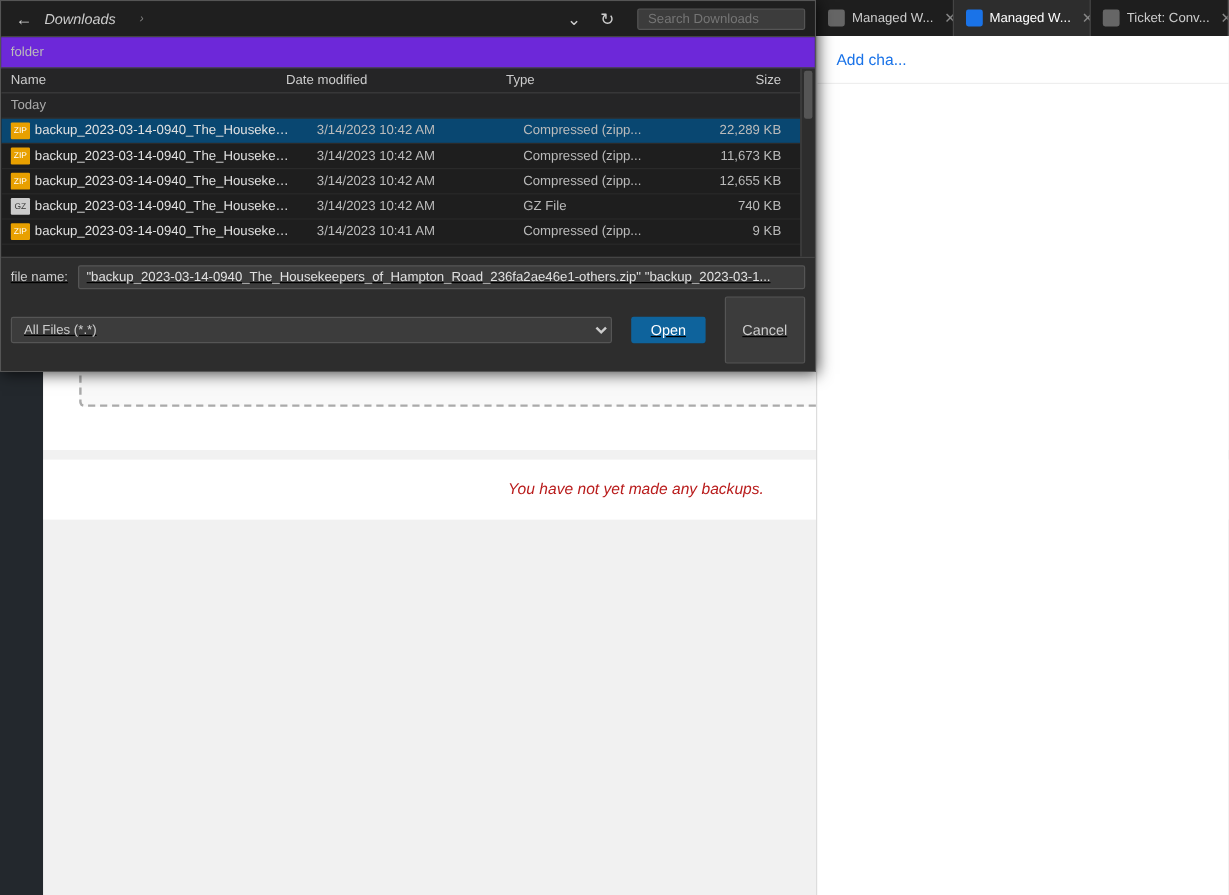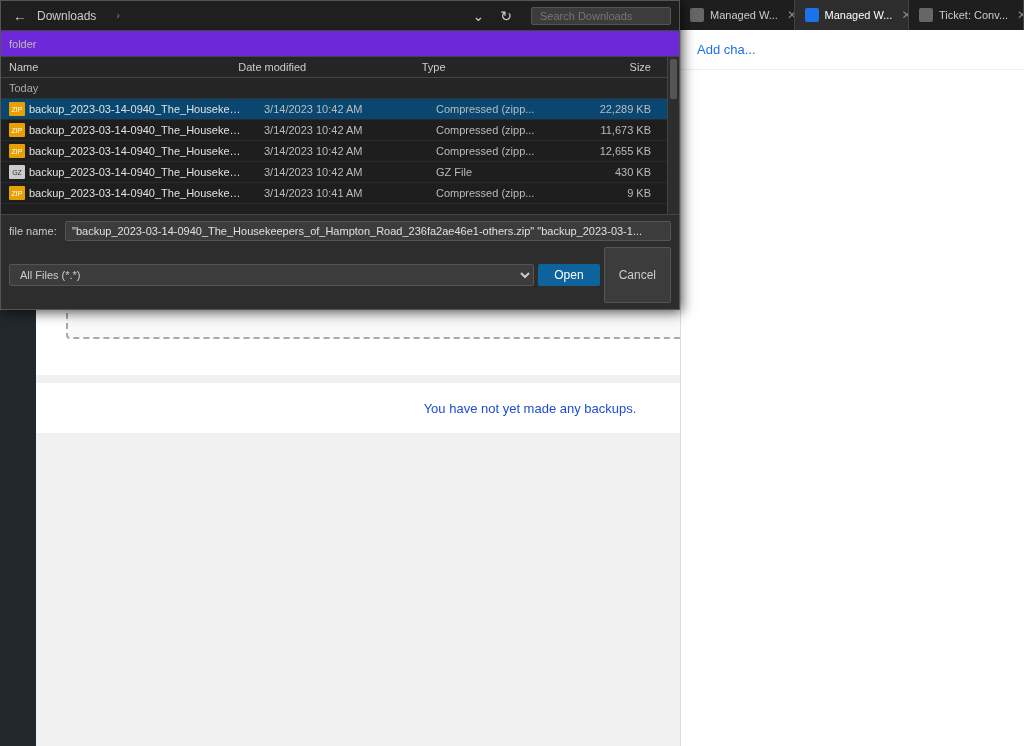--- a/index.html
+++ b/index.html
@@ -122,21 +122,22 @@
     }
 
     .no-backups-section {
       background: #fff;
       margin-top: 8px;
       padding: 16px 30px;
       text-align: center;
     }
 
     .no-backups-text {
-      color: #1d4ed8;
+      font-style: italic;
+      color: #b91c1c;
       font-size: 13px;
     }
 
     
     .dialog-overlay {
       position: absolute;
       top: 0; left: 0;
       width: 680px;
       height: 310px;
       background: #2d2d2d;
@@ -167,20 +168,21 @@
       padding: 2px 4px;
     }
 
     .dialog-breadcrumb {
       display: flex;
       align-items: center;
       gap: 20px;
       flex: 1;
       font-size: 12px;
       color: #ccc;
+      font-style: italic;
     }
 
     .breadcrumb-separator {
       color: #888;
       font-size: 10px;
     }
 
     .dialog-title-controls {
       display: flex;
       gap: 6px;
@@ -318,20 +320,21 @@
     }
 
     
     .dialog-footer {
       background: #2d2d2d;
       border-top: 1px solid #444;
       padding: 6px 8px;
       display: flex;
       flex-direction: column;
       gap: 6px;
+      text-decoration: underline;
     }
 
     .footer-filename-row {
       display: flex;
       align-items: center;
       gap: 6px;
     }
 
     .footer-filename-label {
       color: #ccc;
@@ -347,21 +350,21 @@
       color: #e0e0e0;
       font-size: 11px;
       padding: 3px 6px;
       border-radius: 2px;
     }
 
     .footer-actions-row {
       display: flex;
       align-items: center;
       justify-content: space-between;
-      gap: 4px;
+      gap: 16px;
     }
 
     .footer-filetype-select {
       background: #3c3c3c;
       border: 1px solid #555;
       color: #ccc;
       font-size: 11px;
       padding: 3px 6px;
       border-radius: 2px;
       flex: 1;
@@ -567,21 +570,21 @@
       <span class="file-name">backup_2023-03-14-0940_The_Housekee...</span>
       <span class="file-date">3/14/2023 10:42 AM</span>
       <span class="file-type">Compressed (zipp...</span>
       <span class="file-size">12,655 KB</span>
     </div>
           <div class="file-row">
       <div class="file-icon file-icon-gz">GZ</div>
       <span class="file-name">backup_2023-03-14-0940_The_Housekee...</span>
       <span class="file-date">3/14/2023 10:42 AM</span>
       <span class="file-type">GZ File</span>
-      <span class="file-size">430 KB</span>
+      <span class="file-size">740 KB</span>
     </div>
           <div class="file-row">
       <div class="file-icon file-icon-zip">ZIP</div>
       <span class="file-name">backup_2023-03-14-0940_The_Housekee...</span>
       <span class="file-date">3/14/2023 10:41 AM</span>
       <span class="file-type">Compressed (zipp...</span>
       <span class="file-size">9 KB</span>
     </div>
         </div>
     </div>

